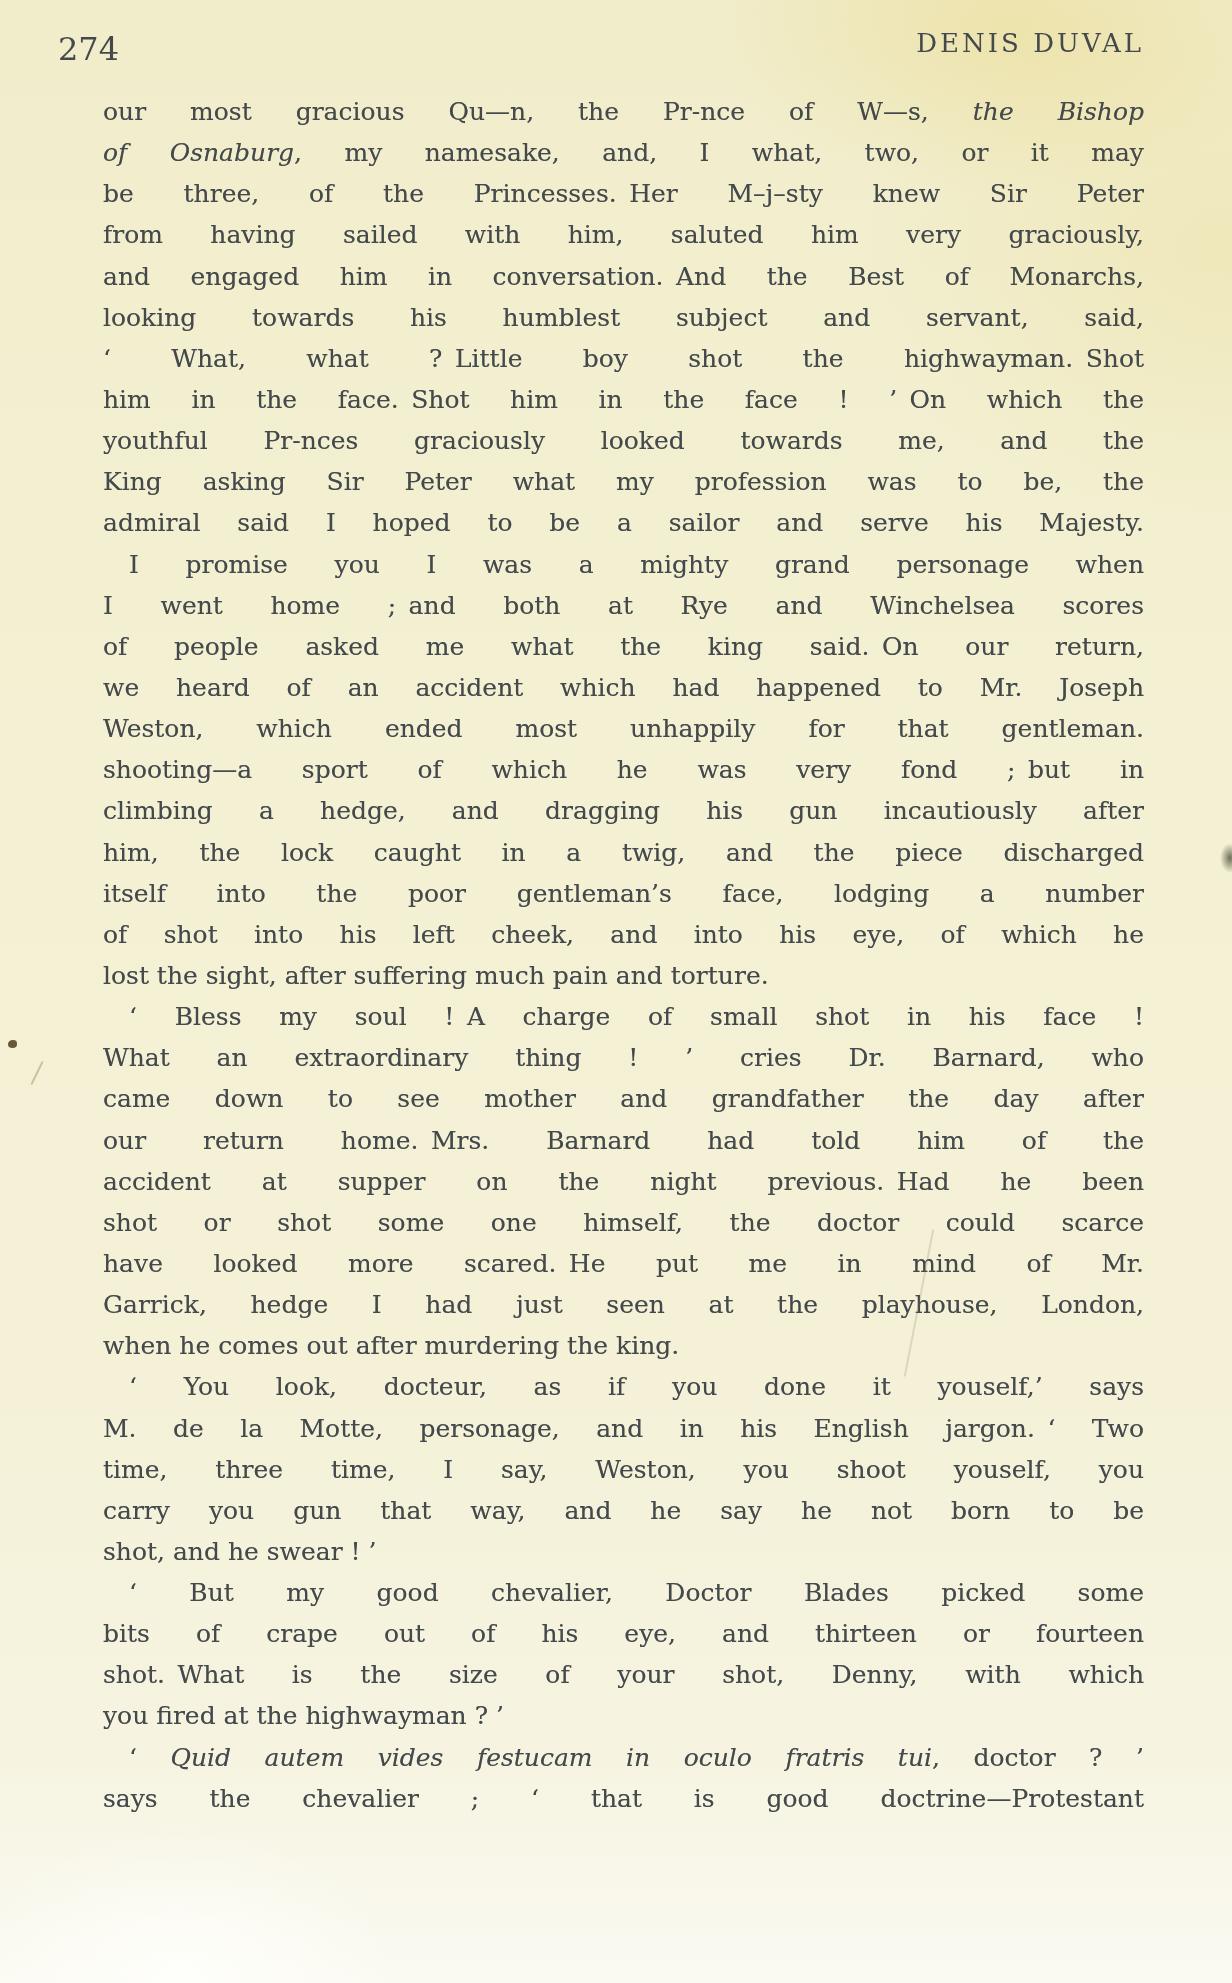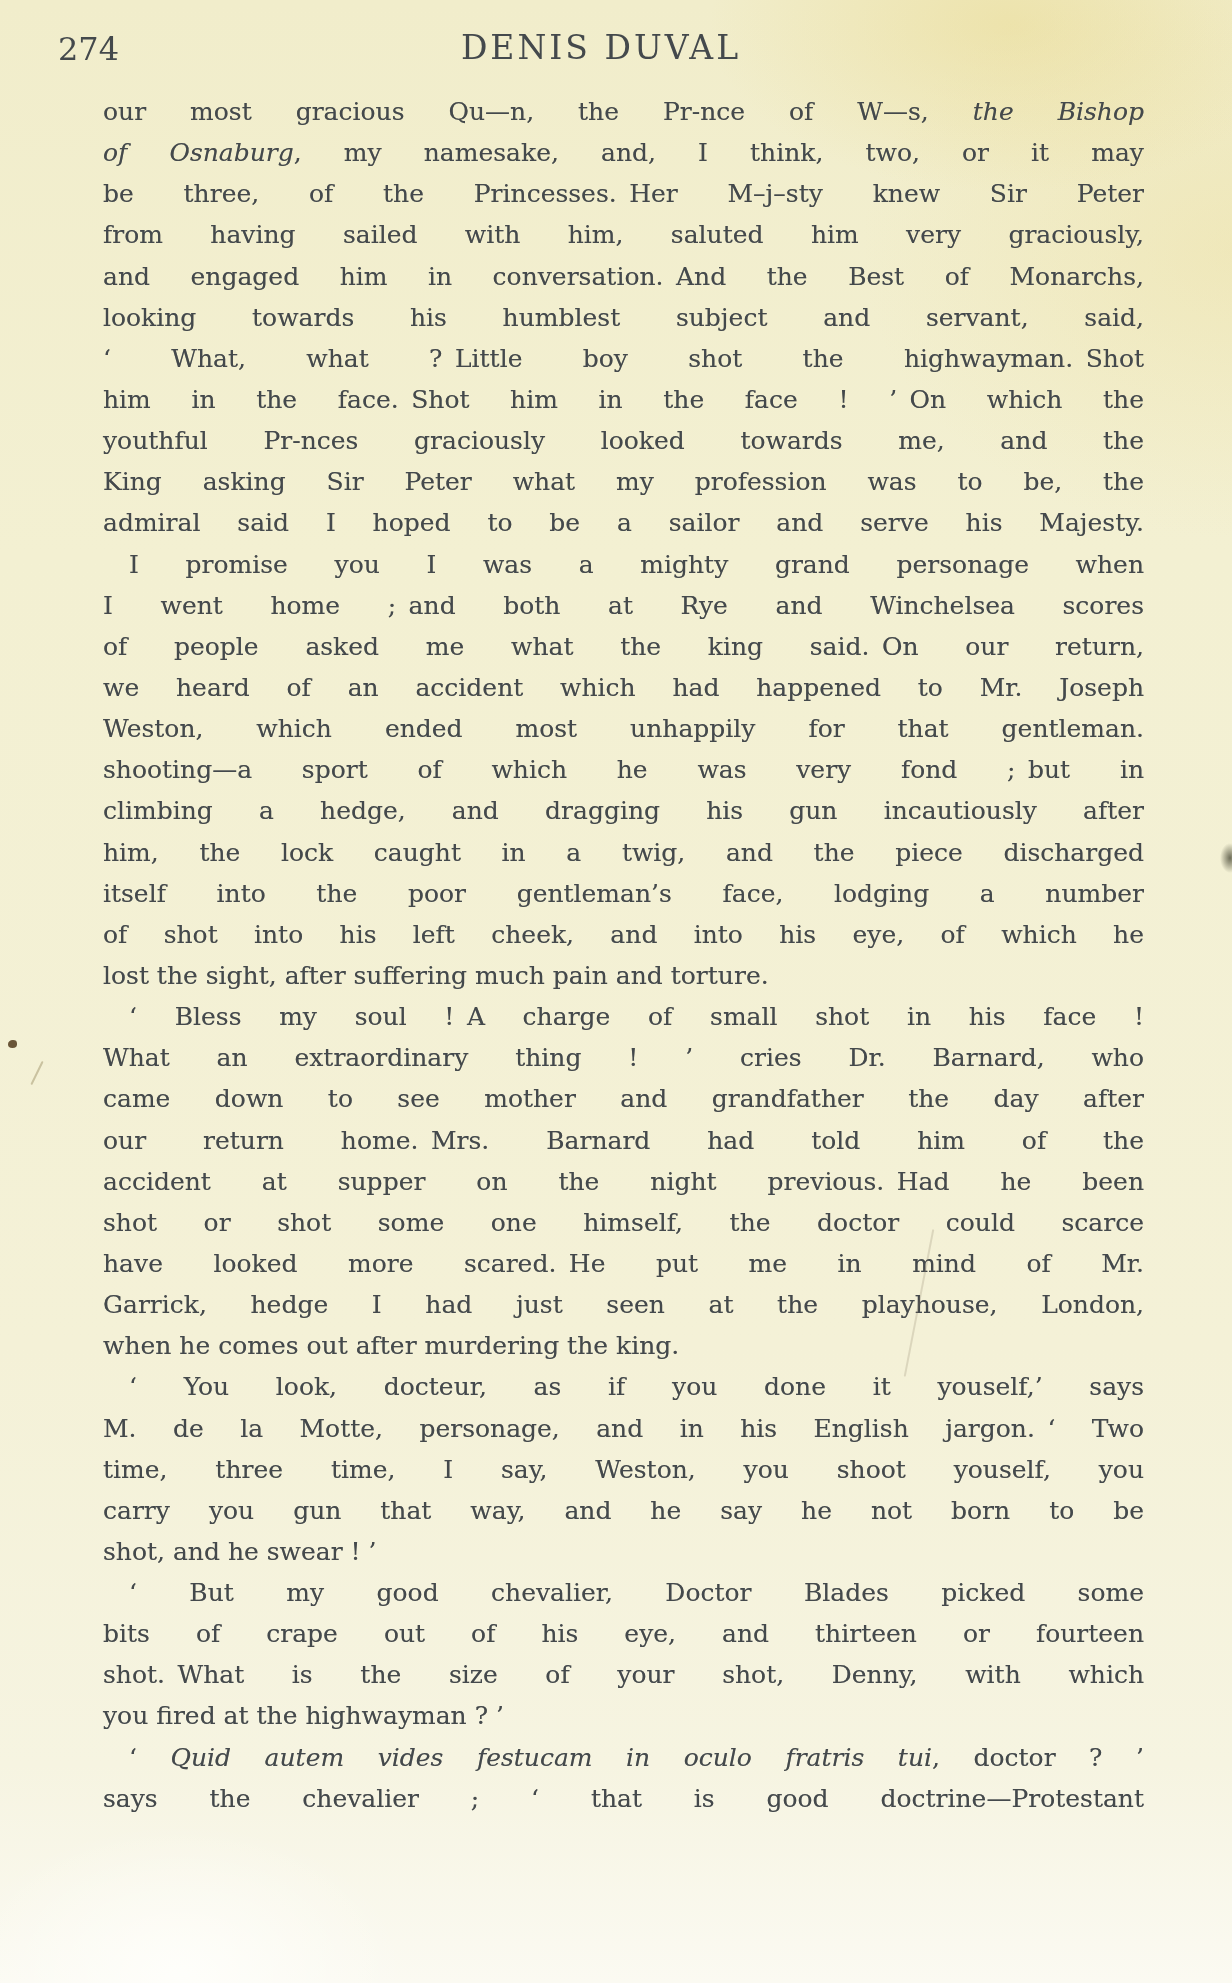--- a/index.html
+++ b/index.html
@@ -11,21 +11,21 @@
     background:
       radial-gradient(430px 240px at 1010px 25px, rgba(230,210,120,0.38), rgba(230,210,120,0) 70%),
       radial-gradient(520px 400px at 1235px 250px, rgba(233,216,140,0.30), rgba(233,216,140,0) 72%),
       radial-gradient(300px 200px at 180px 1975px, rgba(255,255,252,0.85), rgba(255,255,252,0) 75%),
       linear-gradient(180deg,#f1edcb 0%,#f3f0d2 28%,#f4f1d7 68%,#f6f4e1 89%,#fbfaf2 100%);
     font-family:"DejaVu Serif","Liberation Serif",serif;
     color:var(--ink,#44494c);
   }
   .header{position:absolute;top:28px;left:58px;width:1086px;height:44px;}
   .pagenum{position:absolute;left:0;top:2px;font-size:32px;}
-  .title{display:block;text-align:center;font-size:33px;letter-spacing:3px;}
+  .title{display:block;text-align:right;font-size:26px;letter-spacing:3px;}
   .textblock{position:absolute;top:91px;left:58px;width:1086px;}
   .line{
     font-size:25px;
     line-height:41.15px;height:41.15px;
     text-align:justify;text-align-last:justify;
     text-shadow:0 0 0.5px rgba(62,66,66,0.45);
     margin-left:45px;
   }
   .line.short{text-align:left;text-align-last:left;}
   .line.ind{text-indent:26px;}
@@ -42,21 +42,21 @@
 </head>
 <body>
 
 <div class="page">
   <div class="header">
     <span class="pagenum">274</span>
     <span class="title">DENIS DUVAL</span>
   </div>
   <div class="textblock" id="textblock">
       <div class="line"><span>our most gracious Qu—n, the Pr-nce of W—s, </span><span class="it">the Bishop</span></div>
-      <div class="line"><span class="it">of Osnaburg</span><span>, my namesake, and, I think, two, or it may</span></div>
+      <div class="line"><span class="it">of Osnaburg</span><span>, my namesake, and, I what, two, or it may</span></div>
       <div class="line"><span>be three, of the Princesses. Her M–j–sty knew Sir Peter</span></div>
       <div class="line"><span>from having sailed with him, saluted him very graciously,</span></div>
       <div class="line"><span>and engaged him in conversation. And the Best of Monarchs,</span></div>
       <div class="line"><span>looking towards his humblest subject and servant, said,</span></div>
       <div class="line"><span>‘ What, what ? Little boy shot the highwayman. Shot</span></div>
       <div class="line"><span>him in the face. Shot him in the face ! ’ On which the</span></div>
       <div class="line"><span>youthful Pr-nces graciously looked towards me, and the</span></div>
       <div class="line"><span>King asking Sir Peter what my profession was to be, the</span></div>
       <div class="line"><span>admiral said I hoped to be a sailor and serve his Majesty.</span></div>
       <div class="line ind"><span>I promise you I was a mighty grand personage when</span></div>

